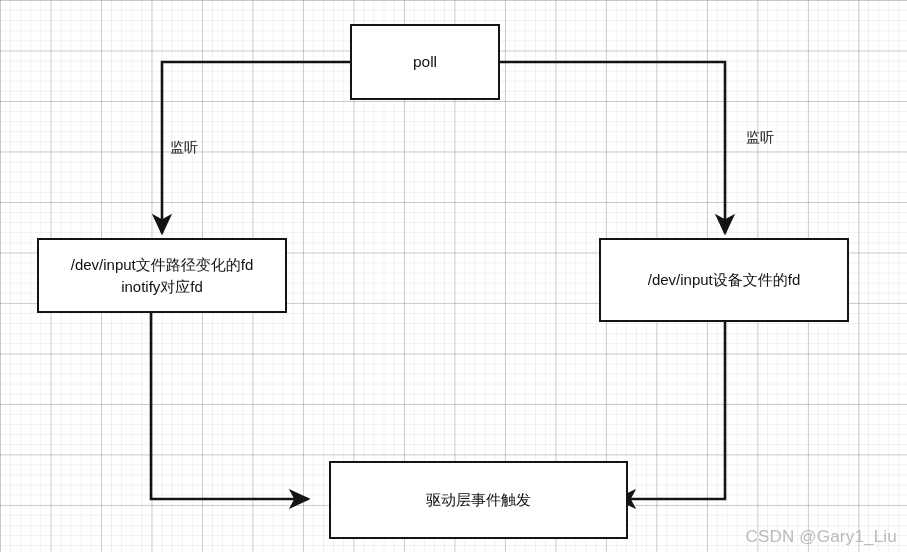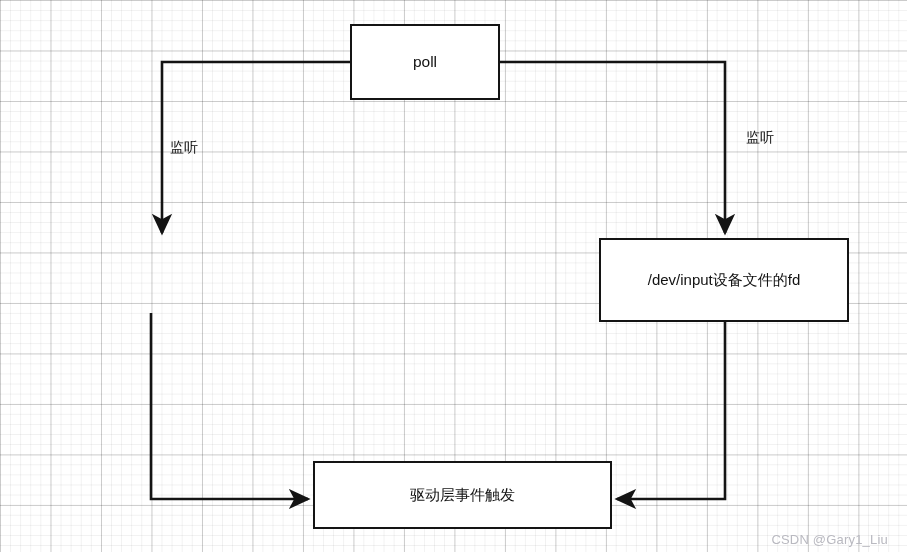--- a/index.html
+++ b/index.html
@@ -34,35 +34,35 @@
     color:#111111;
     font-size:15px;
     line-height:22px;
     z-index:3;
   }
   .node-text{white-space:pre-line;padding:0 6px;}
   #node-poll{left:350px;top:24px;width:150px;height:76px;}
   #node-poll .node-text{font-size:15.5px;}
   #node-inotify-fd{left:37px;top:238px;width:250px;height:75px;}
   #node-device-fd{left:599px;top:238px;width:250px;height:84px;}
-  #node-driver-event{left:313px;top:461px;width:299px;height:68px;}
+  #node-driver-event{left:329px;top:461px;width:299px;height:78px;}
   .edge-label{
     position:absolute;
     font-size:14px;
     color:#111111;
     white-space:nowrap;
     z-index:4;
   }
   #label-left{left:170px;top:139px;}
   #label-right{left:746px;top:129px;}
   #watermark{
     position:absolute;
-    right:19px;
+    right:10px;
     bottom:5px;
-    font-size:13px;
+    font-size:17px;
     color:#b9b9c0;
     letter-spacing:0.2px;
     z-index:5;
     white-space:nowrap;
   }
 </style>
 </head>
 <body>
 
 <div id="canvas">
@@ -80,20 +80,24 @@
 
     <path d="M151,313 L151,499 L308,499" fill="none" stroke="#141414" stroke-width="2.6" marker-end="url(#arrow-end)"></path>
 
     <path d="M725,313 L725,499 L617,499" fill="none" stroke="#141414" stroke-width="2.6" marker-end="url(#arrow-end)"></path>
   </svg>
 
   <div class="node" id="node-poll">
     <span class="node-text">poll</span>
   </div>
 
+  <div class="node" id="node-inotify-fd">
+    <span class="node-text">/dev/input文件路径变化的fd
+inotify对应fd</span>
+  </div>
 
   <div class="node" id="node-device-fd">
     <span class="node-text">/dev/input设备文件的fd</span>
   </div>
 
   <div class="node" id="node-driver-event">
     <span class="node-text">驱动层事件触发</span>
   </div>
 
   <div class="edge-label" id="label-left">监听</div>

